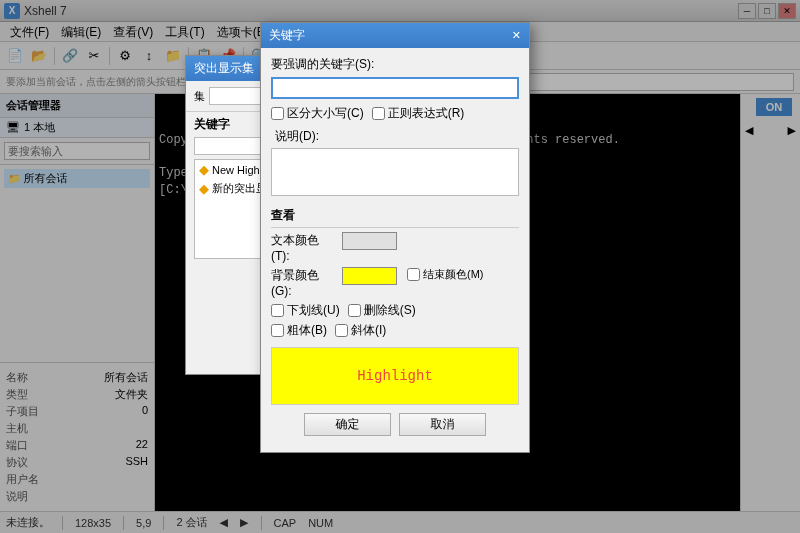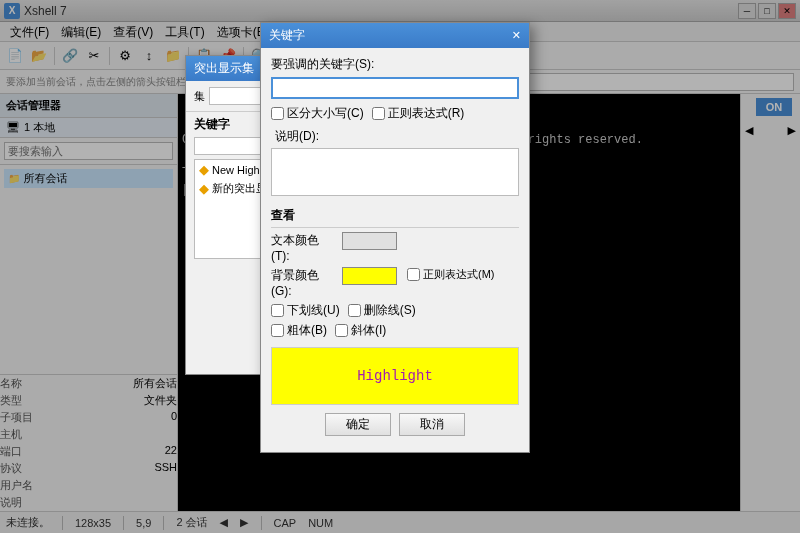--- a/index.html
+++ b/index.html
@@ -107,21 +107,21 @@
     }
 
     
     .main-area {
       display: flex;
       height: calc(533px - 22px - 20px - 28px - 24px - 22px);
     }
 
     
     .sidebar {
-      width: 178px;
+      width: 155px;
       background: #f5f5f5;
       border-right: 1px solid #ccc;
       display: flex;
       flex-direction: column;
     }
     .sidebar-header {
       background: #e0e8f0;
       padding: 4px 6px;
       font-size: 11px;
       border-bottom: 1px solid #ccc;
@@ -201,20 +201,21 @@
       gap: 12px;
       position: absolute;
       bottom: 0;
       left: 0;
       right: 0;
     }
     .status-sep { width:1px;height:14px;background:#bbb; }
 
     
     .session-info {
+      padding: 6px;
       font-size: 11px;
       border-top: 1px solid #ccc;
     }
     .session-row { display: flex;justify-content:space-between;padding:1px 0;font-size:11px; }
     .session-label { color: #555; }
 
     
     .modal-overlay {
       position: absolute;
       top: 0; left: 0; right: 0; bottom: 0;
@@ -336,33 +337,33 @@
     .kw-preview {
       width: 100%;
       height: 58px;
       background: #ffff00;
       margin: 8px 0;
       display: flex;
       align-items: center;
       justify-content: center;
       font-family: 'Courier New', monospace;
       font-size: 14px;
-      color: #a21caf;
+      color: #ef4444;
       border: 1px solid #ccc;
     }
 
     
     .kw-btns {
       display: flex;
       justify-content: center;
       gap: 8px;
       padding-bottom: 8px;
     }
     .kw-btn {
-      width: 66px;
+      width: 87px;
       height: 23px;
       border: 1px solid #aaa;
       background: linear-gradient(to bottom,#f8f8f8,#e0e0e0);
       font-size: 12px;
       cursor: pointer;
     }
     .hl-side-btn {
       width: 62px;
       height: 22px;
       border: 1px solid #aaa;
@@ -588,21 +589,21 @@
         <span class="kw-color-label">文本颜色(T):</span>
         <div class="kw-color-swatch text-color"></div>
       </div>
 
       
       <div class="kw-color-row">
         <span class="kw-color-label">背景颜色(G):</span>
         <div class="kw-color-swatch bg-color"></div>
         <label class="kw-checkbox-label" style="margin-left:4px;">
           <input type="checkbox" style="">
-          <span style="font-size:11px;">正则表达式(M)</span>
+          <span style="font-size:11px;">结束颜色(M)</span>
         </label>
       </div>
 
       
       <div class="kw-style-row">
         <label class="kw-checkbox-label">
           <input type="checkbox" style="">
           <span>下划线(U)</span>
         </label>
         <label class="kw-checkbox-label">

